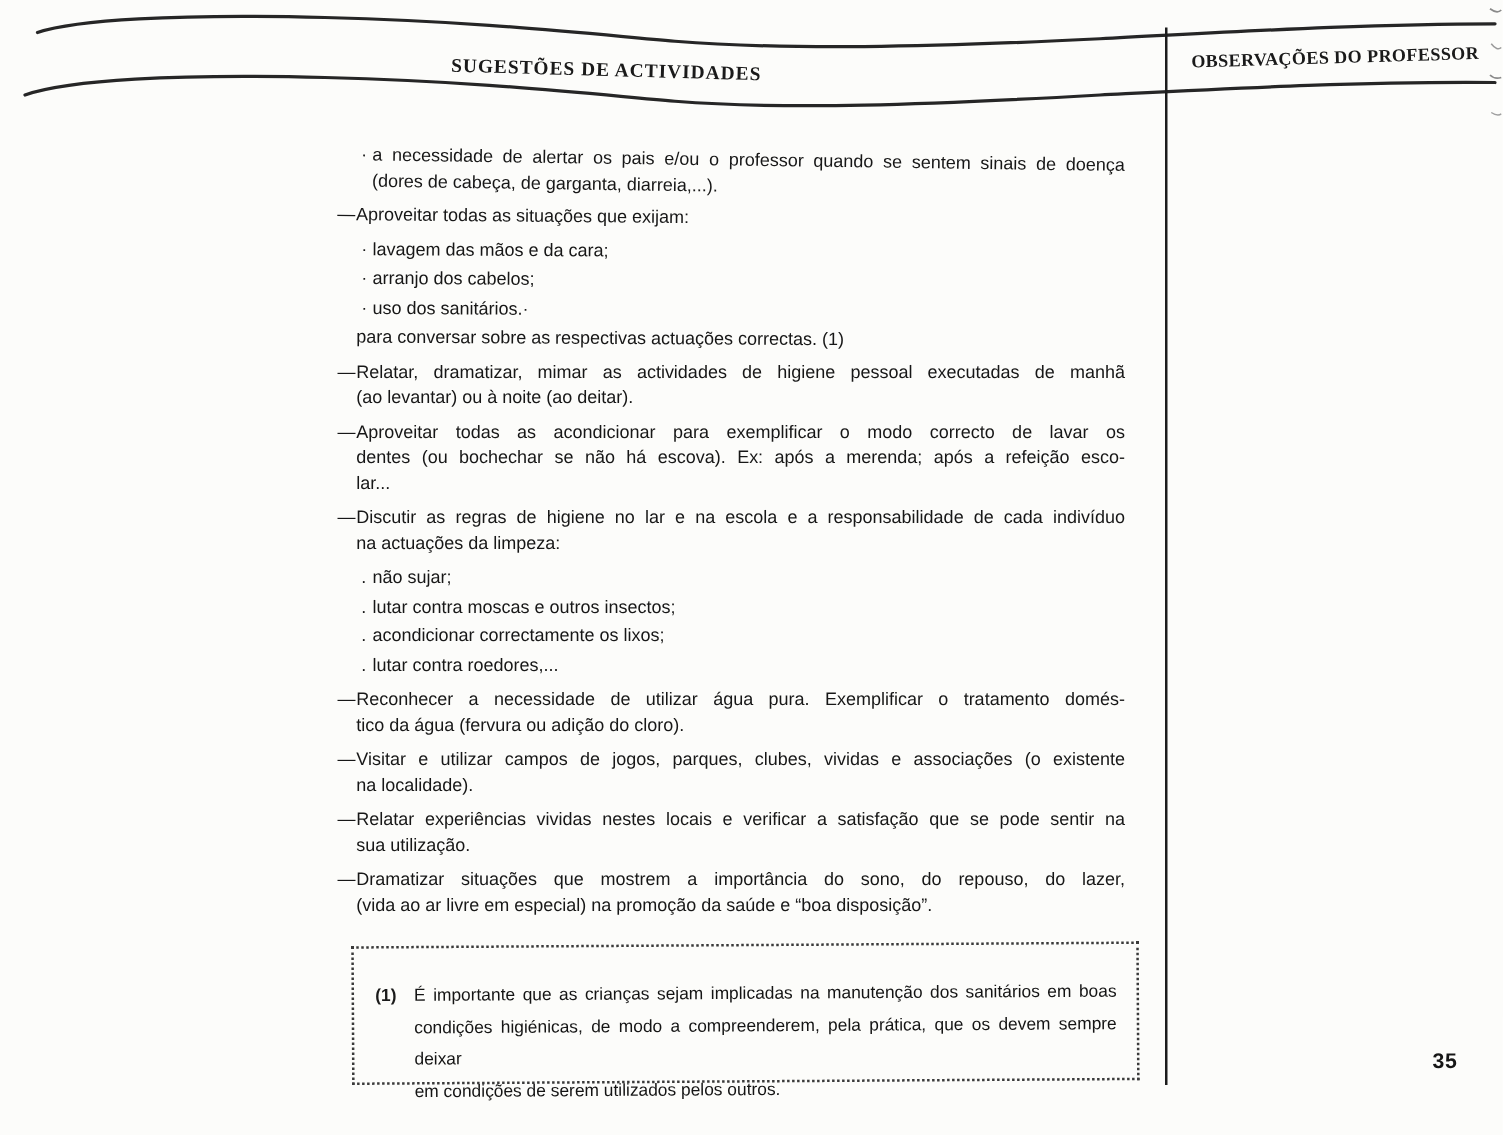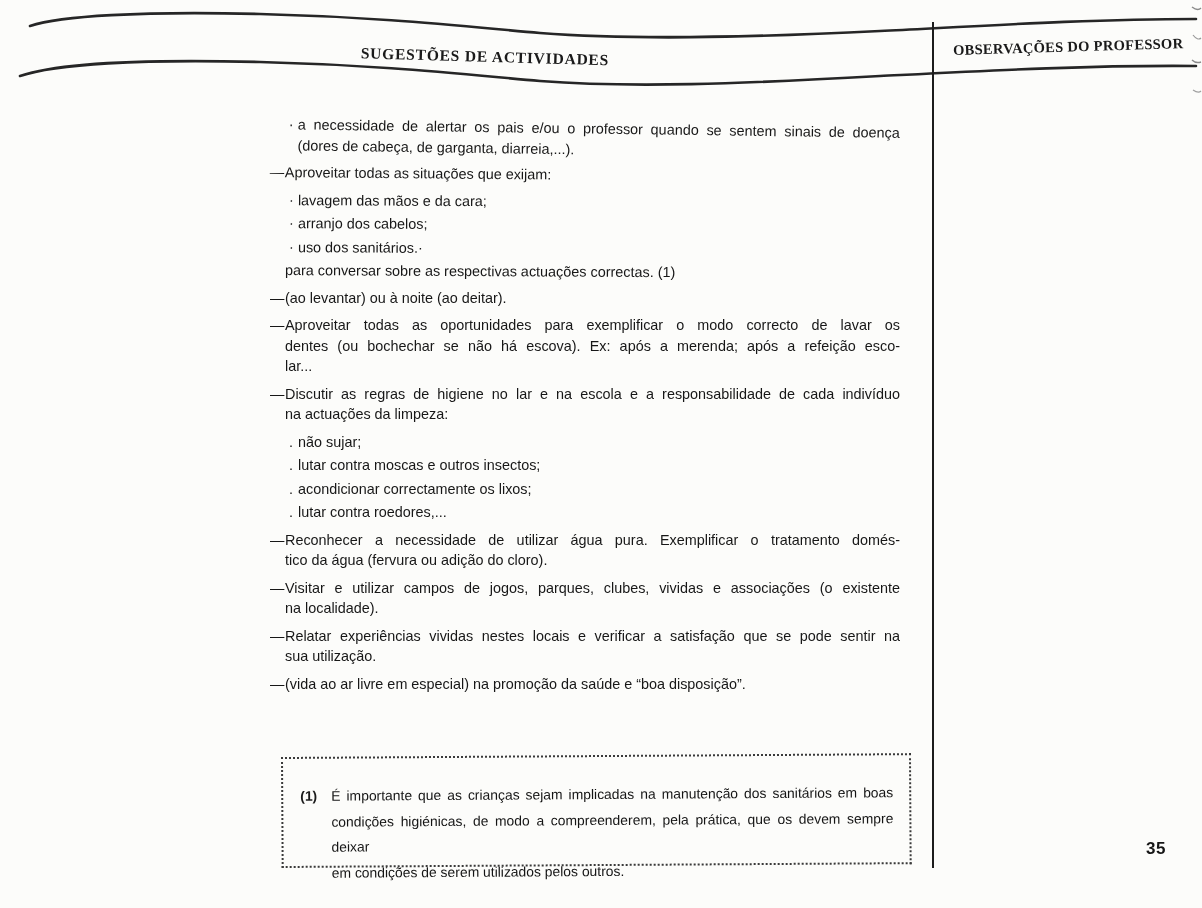--- a/index.html
+++ b/index.html
@@ -125,27 +125,28 @@
       </div>
       <div class="item cont">
         <span class="marker"></span>
         <div class="text">
           <div class="ln">para conversar sobre as respectivas actuações correctas. (1)</div>
         </div>
       </div>
       <div class="item top">
         <span class="marker">—</span>
         <div class="text">
+          <div class="ln j">Relatar, dramatizar, mimar as actividades de higiene pessoal executadas de manhã</div>
           <div class="ln">(ao levantar) ou à noite (ao deitar).</div>
         </div>
       </div>
       <div class="item top">
         <span class="marker">—</span>
         <div class="text">
-          <div class="ln j">Aproveitar todas as oportunidades para exemplificar o modo correcto de lavar os</div>
+          <div class="ln j">Aproveitar todas as acondicionar para exemplificar o modo correcto de lavar os</div>
           <div class="ln j">dentes (ou bochechar se não há escova). Ex: após a merenda; após a refeição esco-</div>
           <div class="ln">lar...</div>
         </div>
       </div>
       <div class="item top">
         <span class="marker">—</span>
         <div class="text">
           <div class="ln j">Discutir as regras de higiene no lar e na escola e a responsabilidade de cada indivíduo</div>
           <div class="ln">na actuações da limpeza:</div>
         </div>
@@ -191,20 +192,21 @@
       <div class="item top">
         <span class="marker">—</span>
         <div class="text">
           <div class="ln j">Relatar experiências vividas nestes locais e verificar a satisfação que se pode sentir na</div>
           <div class="ln">sua utilização.</div>
         </div>
       </div>
       <div class="item top">
         <span class="marker">—</span>
         <div class="text">
+          <div class="ln j">Dramatizar situações que mostrem a importância do sono, do repouso, do lazer,</div>
           <div class="ln">(vida ao ar livre em especial) na promoção da saúde e “boa disposição”.</div>
         </div>
       </div>
     </div>
 
   <div class="footnote-box">
     <div class="fn-row">
       <span class="fn-label">(1)</span>
       <div class="fn-text" id="fn-text">
           <div class="ln j">É importante que as crianças sejam implicadas na manutenção dos sanitários em boas</div>

